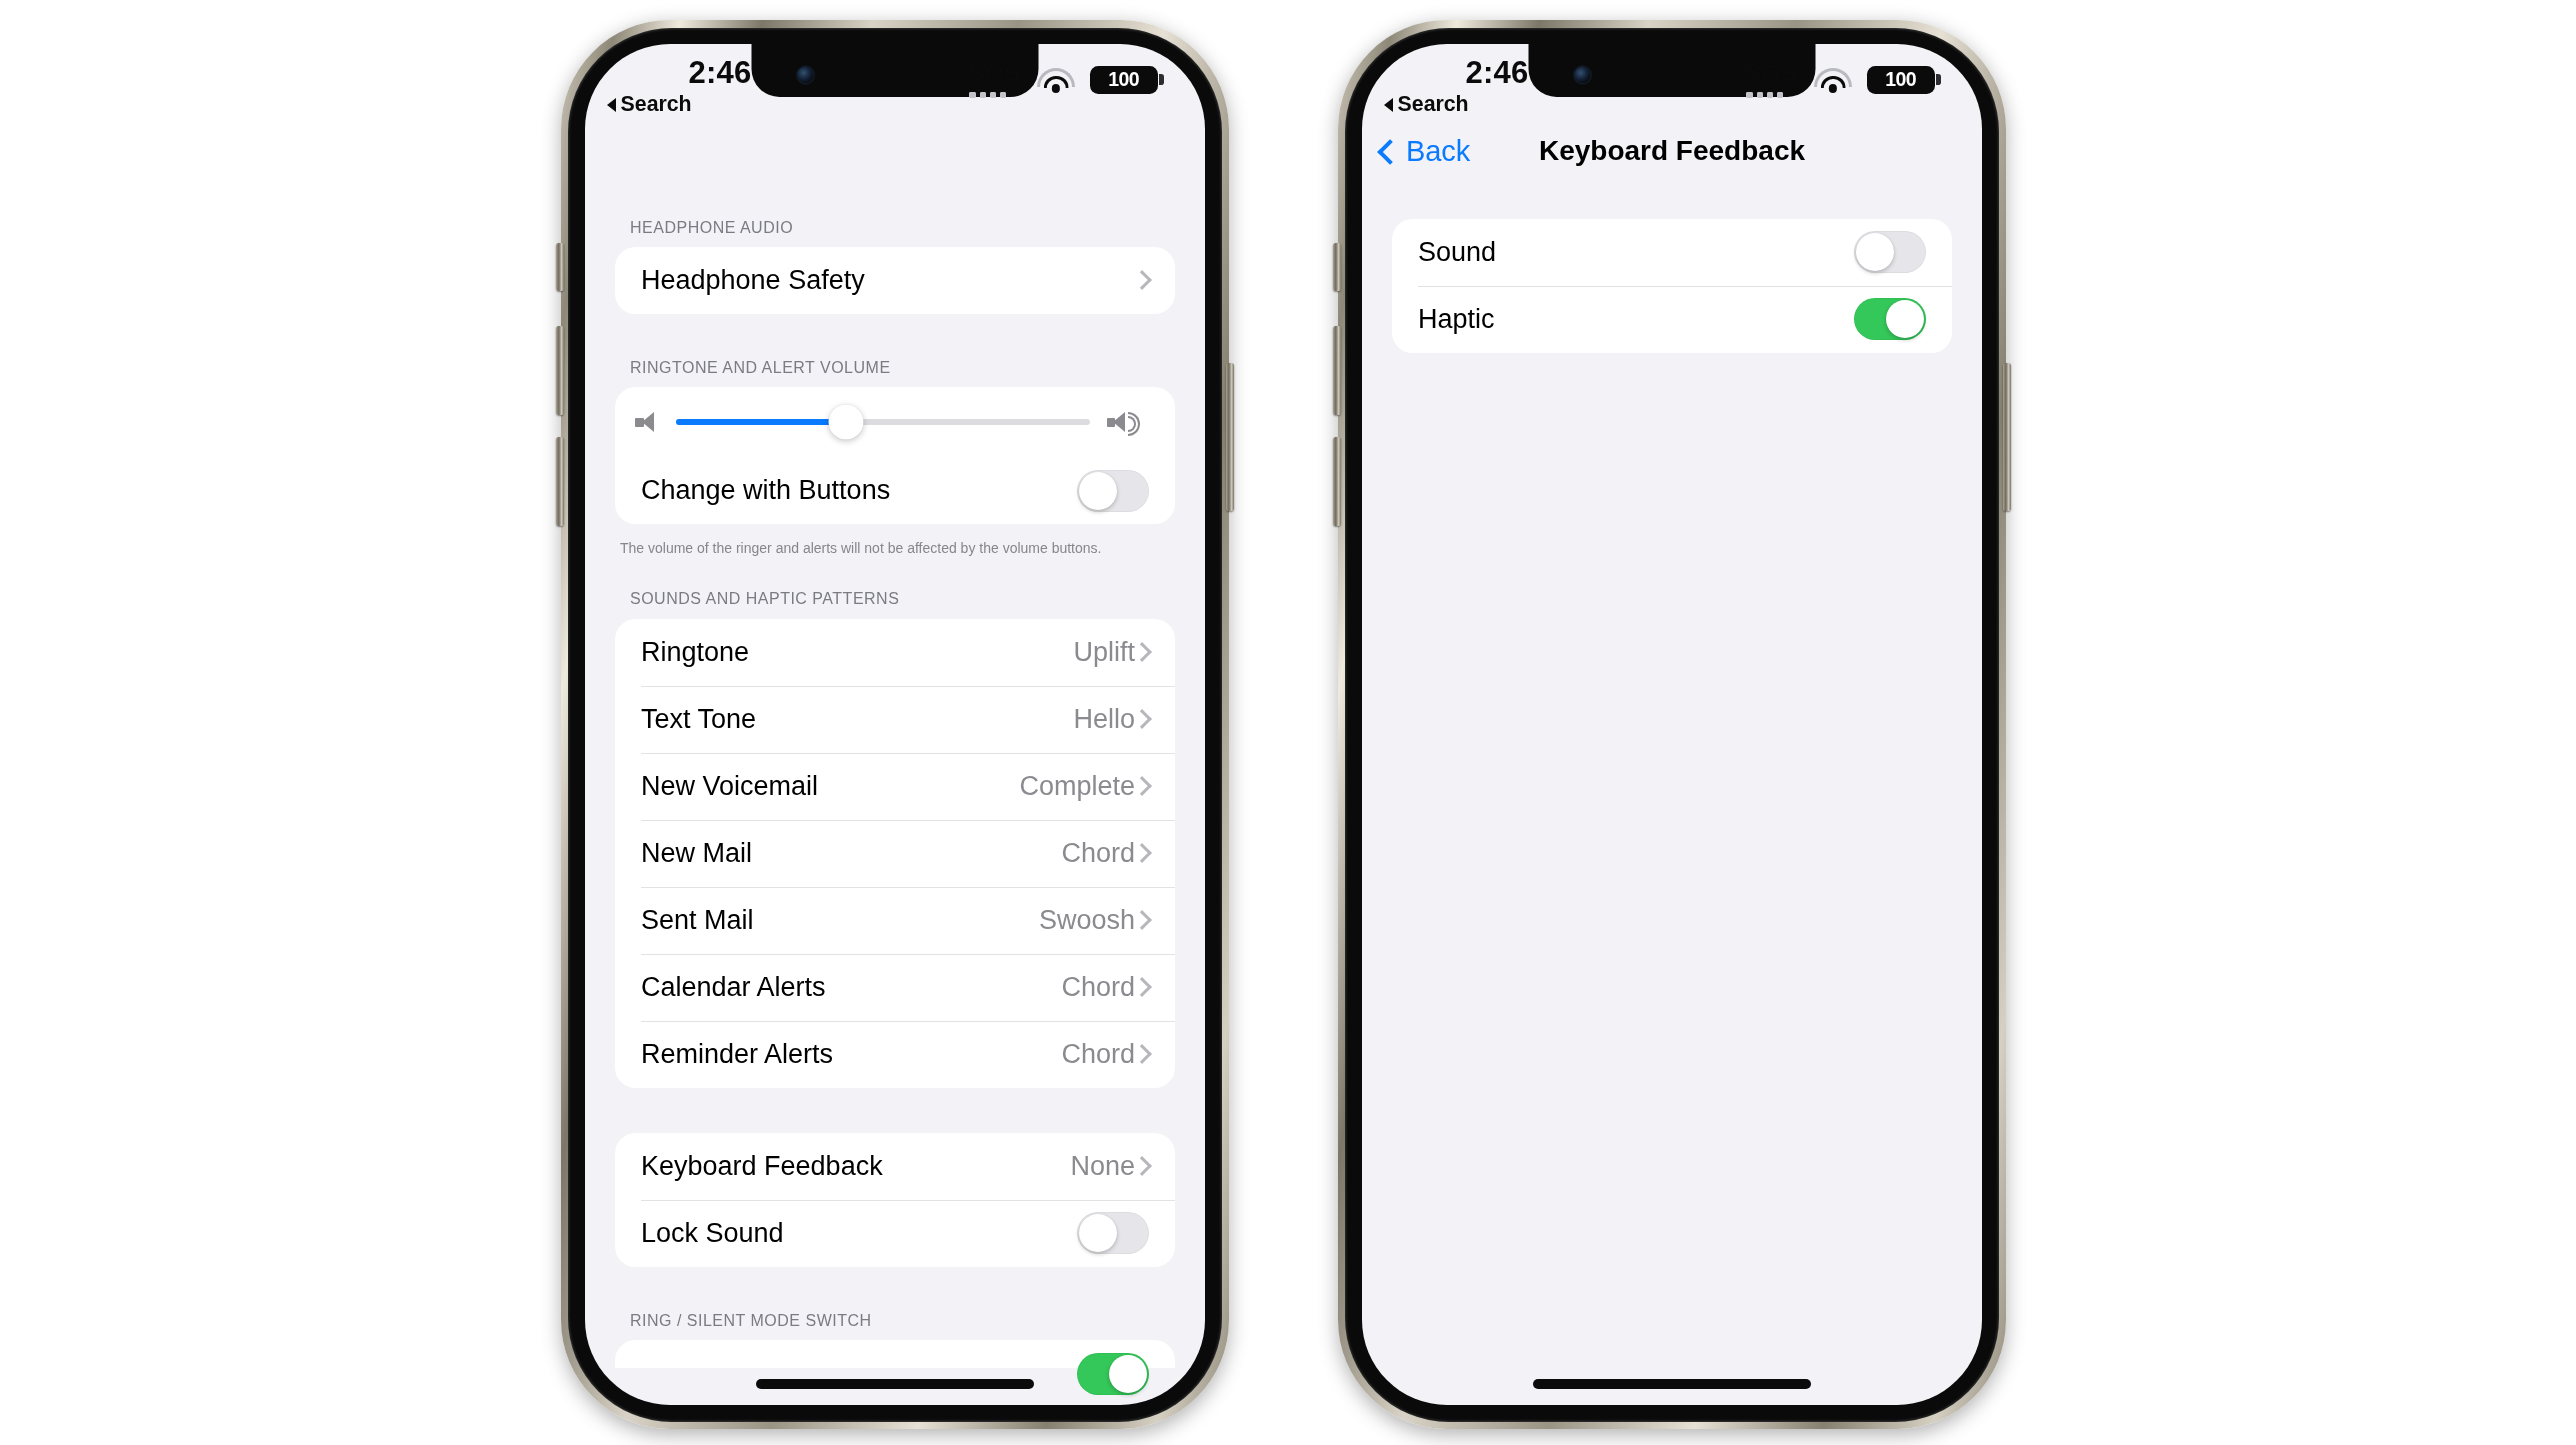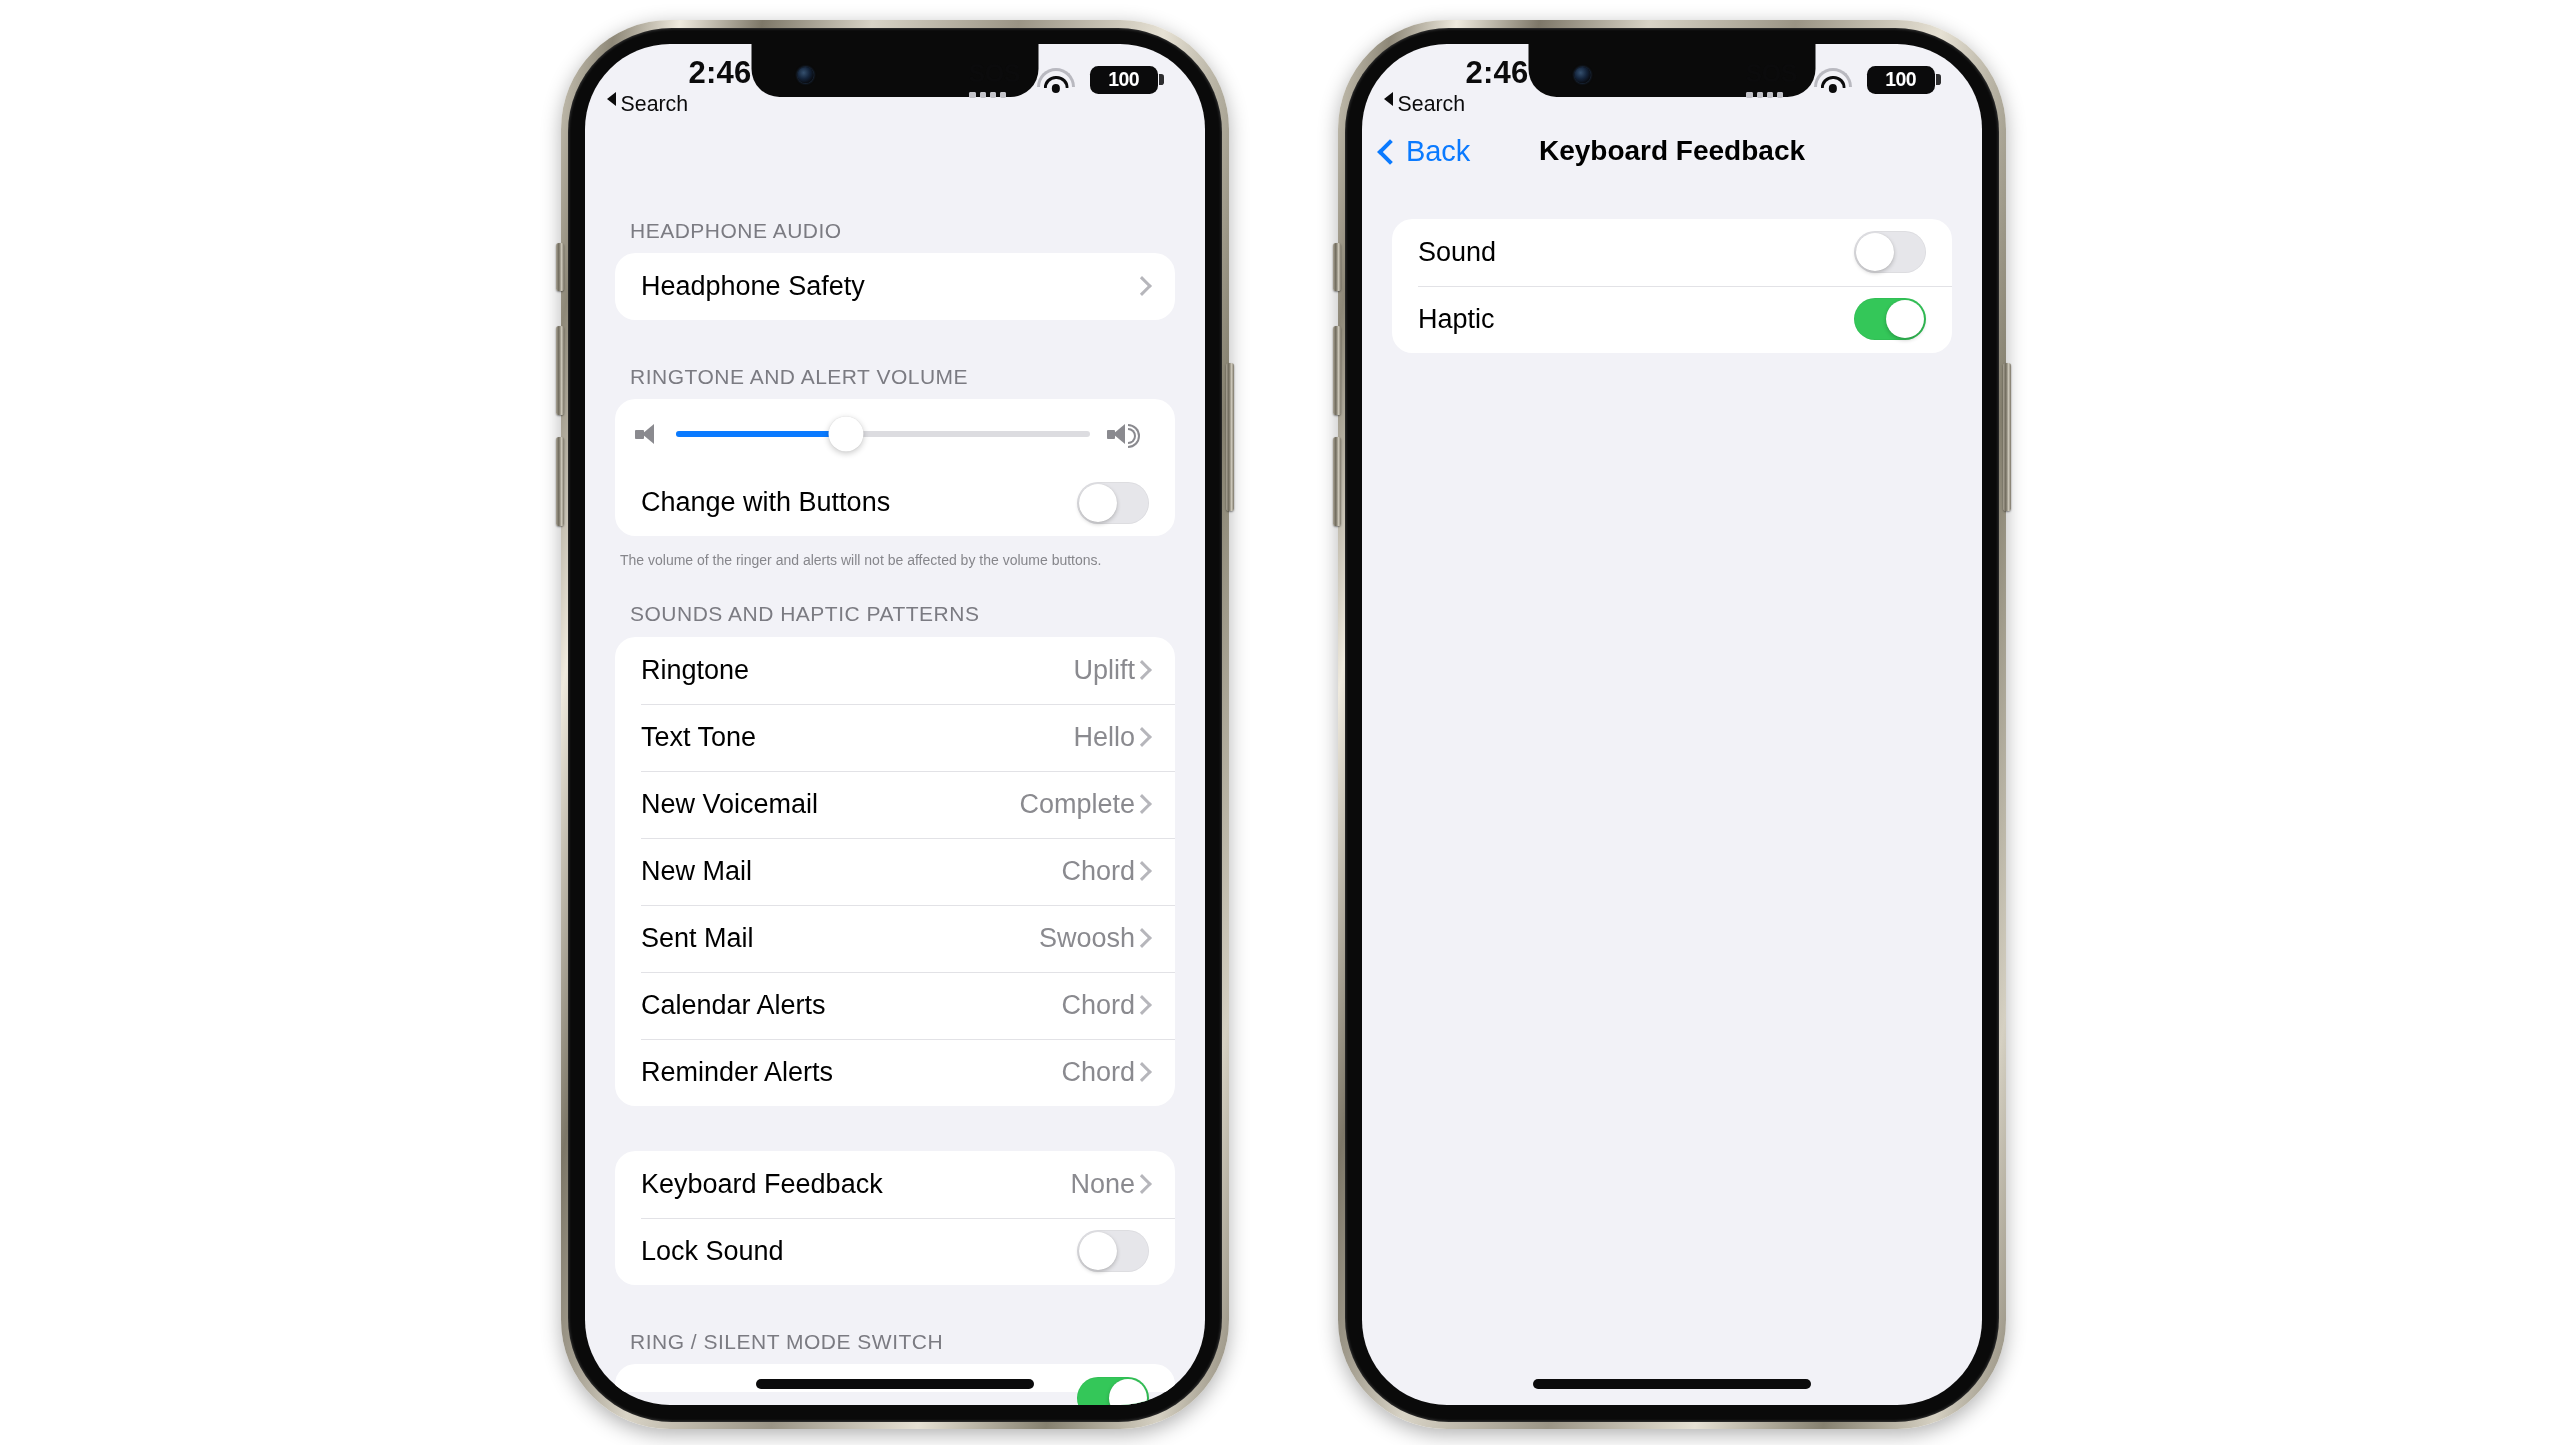--- a/index.html
+++ b/index.html
@@ -56,21 +56,21 @@
   
   .statusbar{
     position:relative;height:85px;z-index:50;
   }
   .sb-time{
     position:absolute;left:56px;top:11px;width:158px;text-align:center;
     font-size:31px;font-weight:700;color:#0b0b0c;letter-spacing:0.2px;
   }
   .sb-back{
     position:absolute;left:22px;top:48px;
-    font-size:21.3px;font-weight:400;color:#0b0b0c;display:flex;align-items:flex-start;gap:4.6px;
+    font-size:21.3px;font-weight:700;color:#0b0b0c;display:flex;align-items:center;gap:4.6px;
   }
   .sb-back .tri{
     width:0;height:0;border-top:7.4px solid transparent;border-bottom:7.4px solid transparent;
     border-right:9.3px solid #0b0b0c;display:inline-block;
   }
   .sb-right{
     position:absolute;right:41px;top:16.7px;display:flex;align-items:center;gap:16px;
   }
   .sos{position:relative;width:54px;height:37px;}
   .sos .txt{
@@ -103,21 +103,21 @@
   .chev-l{width:14px;height:14px;border-left:4.2px solid #0a7aff;border-bottom:4.2px solid #0a7aff;
     transform:rotate(45deg);display:inline-block;margin-top:0.9px;}
   .nav-title{
     position:absolute;left:0;right:0;top:5.6px;text-align:center;
     font-size:28px;font-weight:700;color:#000;
   }
 
   
   .content{position:absolute;left:0;right:0;top:154px;bottom:0;overflow:hidden;}
   .group-hdr{
-    padding:0 45px 10.2px;font-size:21px;color:#7b7b82;letter-spacing:0.5px;
+    padding:0 45px 10.2px;font-size:16px;color:#7b7b82;letter-spacing:0.5px;
   }
   .card{
     margin:0 30px;background:#fff;border-radius:20.4px;overflow:hidden;
   }
   .row{
     position:relative;display:flex;align-items:center;justify-content:space-between;
     height:67px;padding:0 26px 0 26px;
   }
   .row + .row::before{
     content:"";position:absolute;left:26px;right:0;top:0;height:0.9px;background:#e2e2e6;

